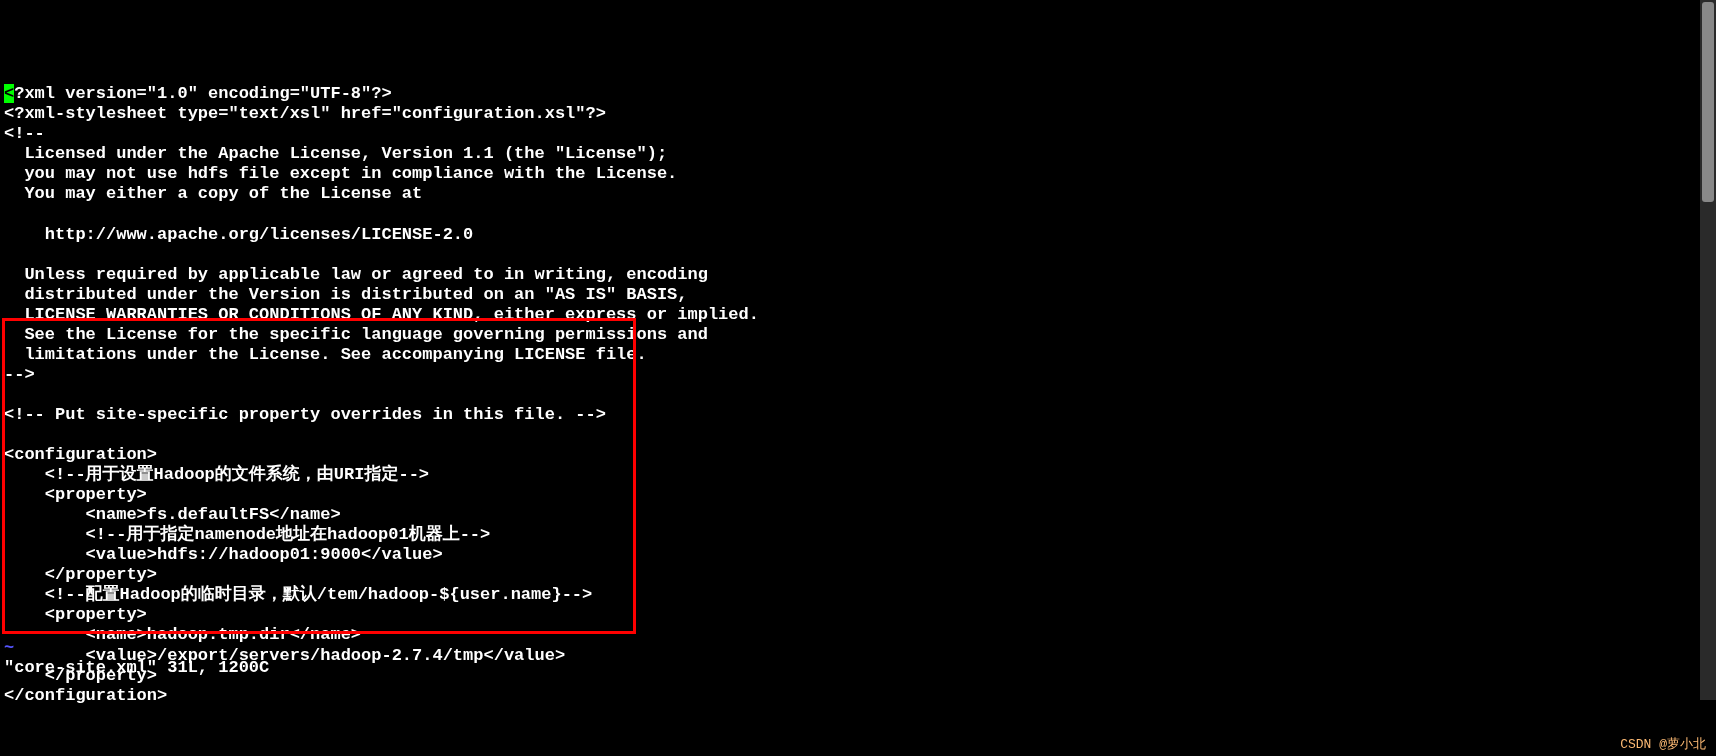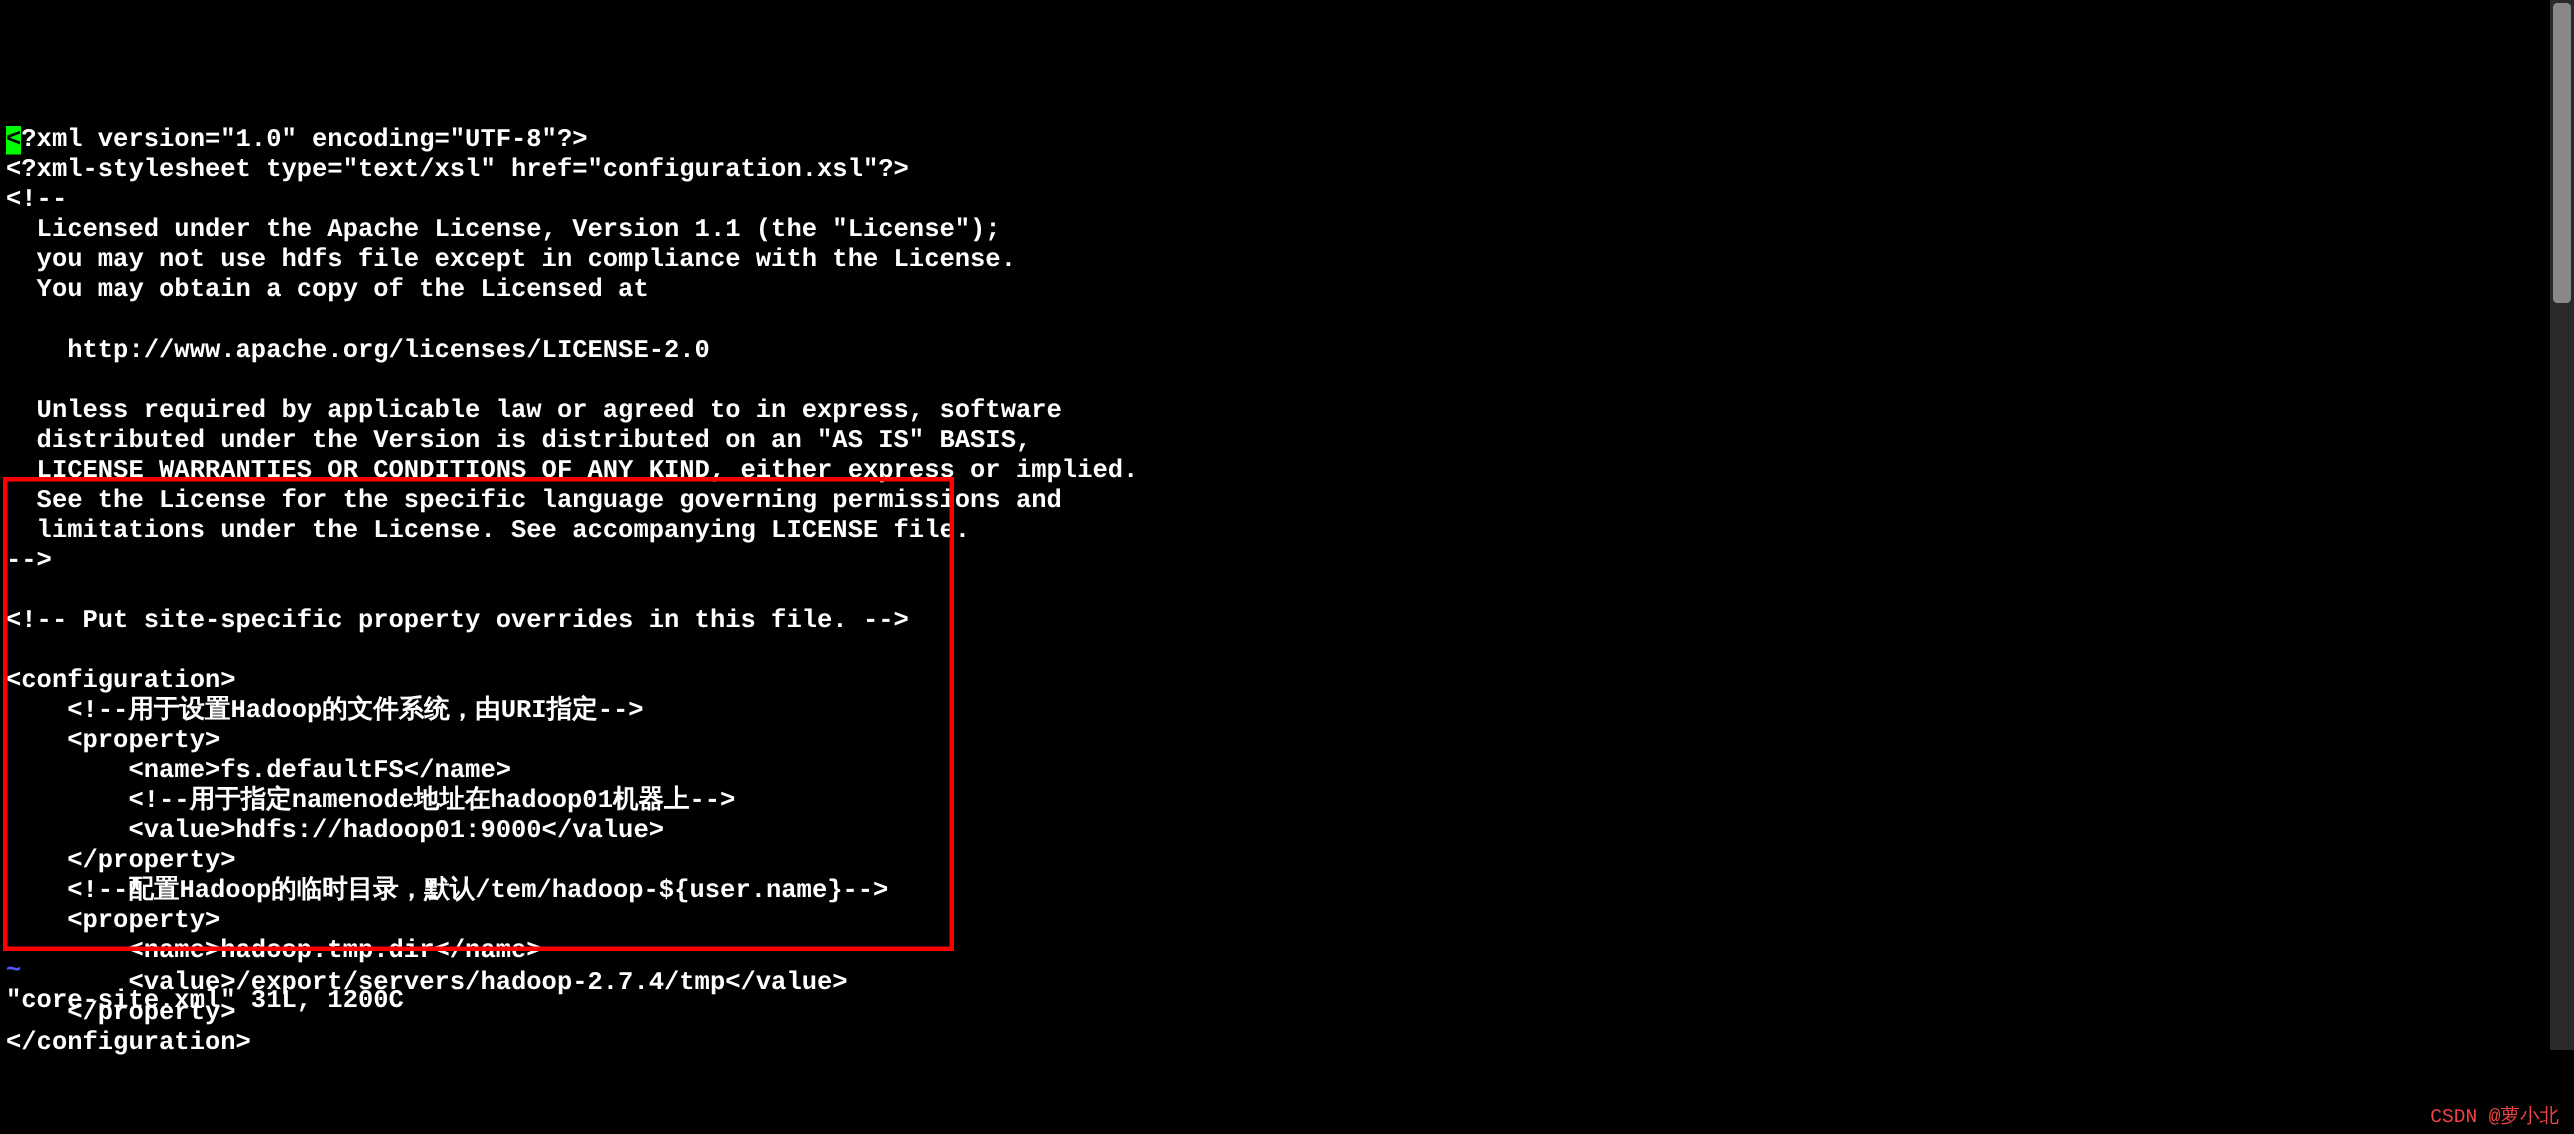--- a/index.html
+++ b/index.html
@@ -42,21 +42,21 @@
     .tilde-line {
       position: absolute;
       bottom: 98px;
       left: 4px;
       color: #5555ff;
     }
     .watermark {
       position: absolute;
       bottom: 4px;
       right: 10px;
-      color: #ef4444;
+      color: #fdba74;
       font-size: 13px;
       font-weight: normal;
       text-align: right;
     }
     .scrollbar {
       position: absolute;
       right: 0;
       top: 0;
       width: 16px;
       height: 700px;
@@ -75,25 +75,25 @@
 </head>
 <body>
 
 
 
 <div class="editor-content"><span class="cursor-highlight">&lt;</span><span>?xml version="1.0" encoding="UTF-8"?&gt;</span>
 <span>&lt;?xml-stylesheet type="text/xsl" href="configuration.xsl"?&gt;</span>
 <span>&lt;!--</span>
 <span>  Licensed under the Apache License, Version 1.1 (the "License");</span>
 <span>  you may not use hdfs file except in compliance with the License.</span>
-<span>  You may obtain a copy of the Licensed at</span>
+<span>  You may either a copy of the License at</span>
 <span></span>
 <span>    http://www.apache.org/licenses/LICENSE-2.0</span>
 <span></span>
-<span>  Unless required by applicable law or agreed to in express, software</span>
+<span>  Unless required by applicable law or agreed to in writing, encoding</span>
 <span>  distributed under the Version is distributed on an "AS IS" BASIS,</span>
 <span>  LICENSE WARRANTIES OR CONDITIONS OF ANY KIND, either express or implied.</span>
 <span>  See the License for the specific language governing permissions and</span>
 <span>  limitations under the License. See accompanying LICENSE file.</span>
 <span>--&gt;</span>
 <span></span>
 <span>&lt;!-- Put site-specific property overrides in this file. --&gt;</span>
 <span></span>
 <span>&lt;configuration&gt;</span>
 <span>    &lt;!--用于设置Hadoop的文件系统，由URI指定--&gt;</span>

